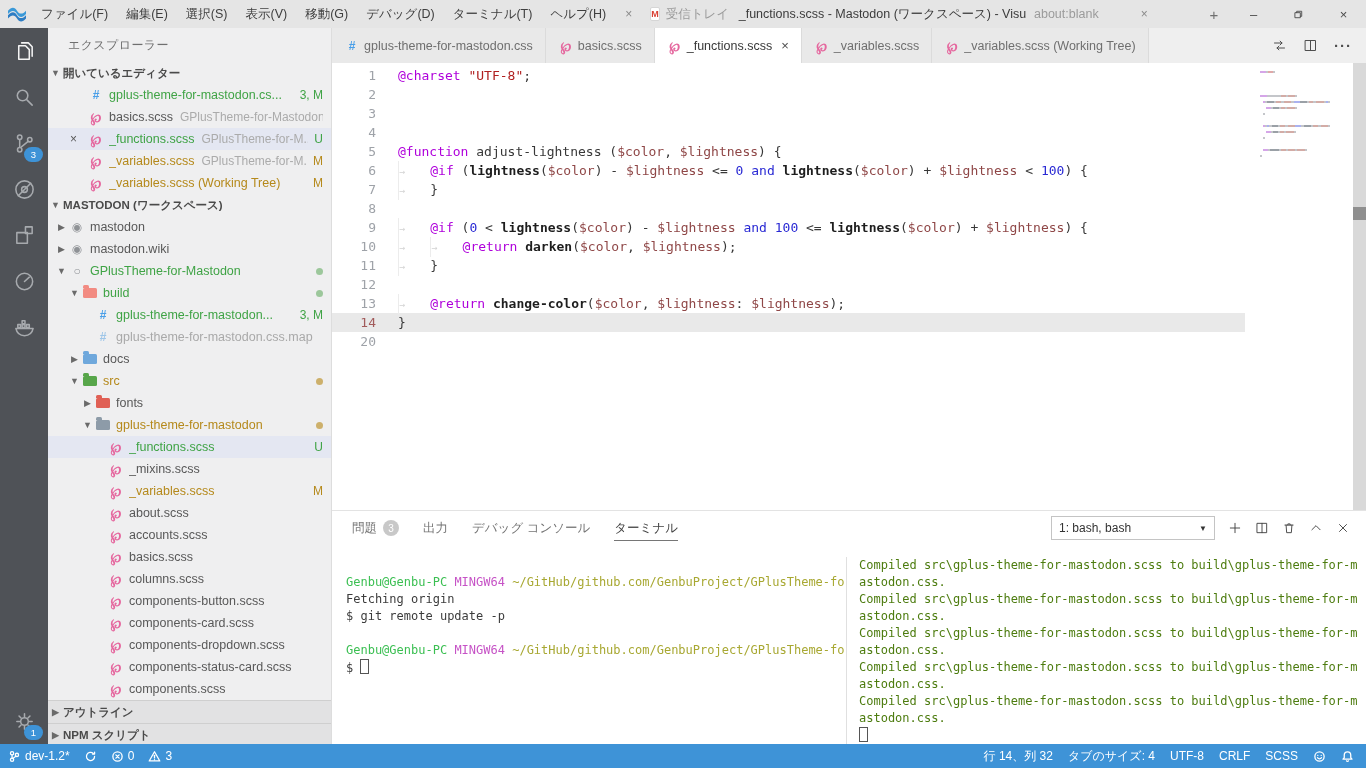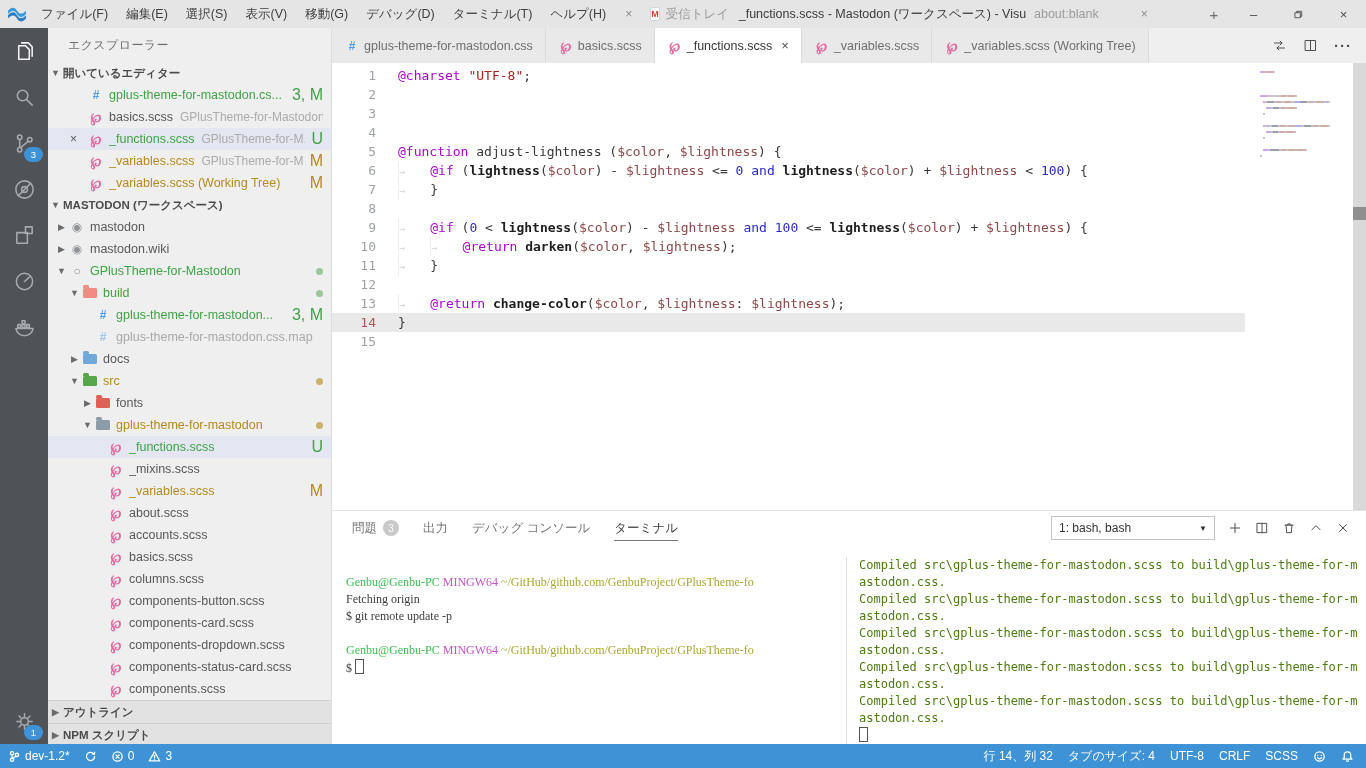--- a/index.html
+++ b/index.html
@@ -41,21 +41,21 @@
   .row.selected{background:#E4E7F2;}
   .fico{width:16px;flex:none;margin-right:5px;text-align:center;font-weight:bold;}
   .i-scss{color:#E5679E;font-size:13px;}
   .i-css{color:#4A9FE8;font-size:12px;}
   .i-cssmap{color:#9FC6E8;font-size:12px;}
   .i-repo{color:#8F9296;font-size:12px;font-weight:normal;}
   .folder{width:14px;height:10px;border-radius:1.5px;position:relative;flex:none;margin-right:6px;margin-left:1px;}
   .folder::before{content:"";position:absolute;left:0;top:-3px;width:6px;height:3px;border-radius:1.5px 1.5px 0 0;background:inherit;}
   .fname{overflow:hidden;text-overflow:ellipsis;}
   .detail{color:#ABABAB;margin-left:7px;font-size:12px;overflow:hidden;flex:1;}
-  .rbadge{margin-left:auto;font-size:16px;padding-left:6px;}
+  .rbadge{margin-left:auto;font-size:12px;padding-left:6px;}
   .dot{margin-left:auto;width:7px;height:7px;border-radius:50%;flex:none;}
   .dot.green{background:#9CC79B;} .dot.orange{background:#CDB06B;}
   .st-green{color:#3FA345;} .st-orange{color:#B5891B;} .st-dim{color:#A9A9A9;}
   .oe-close{position:absolute;left:22px;color:#5A5A5A;font-size:12px;}
   .bottom-sec{height:22px;background:#E2E2E3;border-top:1px solid #CFCFCF;display:flex;align-items:center;
               font-weight:bold;font-size:11.5px;color:#4A4A4A;}
   
   .editor-col{position:absolute;left:332px;top:28px;right:0;bottom:24px;background:#FFF;}
   .tabsbar{height:35px;background:#EFEFEF;display:flex;align-items:stretch;font-size:12.5px;}
   .etab{display:flex;align-items:center;padding:0 12px;background:#E9E9E9;border-right:1px solid #DBDBDB;color:#6F6F6F;white-space:nowrap;}
@@ -90,21 +90,21 @@
   .ptab.active::after{content:"";position:absolute;left:0;right:0;bottom:4px;height:1px;background:#767676;}
   .pbadge{width:16px;height:16px;border-radius:8px;background:#C8C8C8;color:#FFF;font-size:10px;
           display:flex;align-items:center;justify-content:center;}
   .panel-right{margin-left:auto;display:flex;align-items:center;gap:13px;padding-right:16px;color:#424242;}
   .term-select{width:148px;height:22px;border:1px solid #C4C4C4;background:#FFF;display:flex;align-items:center;
                padding:0 7px;font-size:12px;color:#333;}
   .term-select .arrow{margin-left:auto;font-size:8px;color:#333;}
   .panel-right svg{width:14px;height:14px;}
   .panel-body{position:absolute;left:14px;right:0;top:34px;bottom:0;display:flex;padding-top:12px;
               font-family:"DejaVu Sans Mono",monospace;font-size:12px;line-height:17px;overflow:hidden;}
-  .term-left{width:500px;flex:none;font-family:Liberation Serif, serif;}
+  .term-left{width:500px;flex:none;}
   .term-div{width:1px;background:#E0E0E0;flex:none;margin-right:12px;}
   .term-right{flex:1;overflow:hidden;}
   .tline{height:17px;white-space:pre;}
   .tg{color:#3BBF52;} .tp{color:#C653C6;} .ty{color:#A8A832;} .tt{color:#3C3C3C;} .tgr{color:#4d7c0f;}
   .cursor{display:inline-block;width:7px;height:13px;border:1px solid #555;vertical-align:-2px;}
   
   .statusbar{position:absolute;left:0;right:0;bottom:0;height:24px;background:#3E93D7;color:#FFF;
              display:flex;align-items:center;font-size:12px;padding:0 12px 0 8px;}
   .sb-item{display:flex;align-items:center;gap:4px;margin-right:14px;white-space:nowrap;}
   .sb-right{margin-left:auto;display:flex;align-items:center;}
@@ -441,21 +441,21 @@
           <div>5</div>
           <div>6</div>
           <div>7</div>
           <div>8</div>
           <div>9</div>
           <div>10</div>
           <div>11</div>
           <div>12</div>
           <div>13</div>
           <div class="gcur">14</div>
-          <div>15</div>
+          <div>20</div>
         </div>
       <div class="code" id="code">
           <div class="cline"><span class="tk-k">@charset</span><span class="tk-p"> </span><span class="tk-s">"UTF-8"</span><span class="tk-p">;</span></div>
           <div class="cline"></div>
           <div class="cline"></div>
           <div class="cline"></div>
           <div class="cline"><span class="tk-k">@function</span><span class="tk-p"> adjust-lightness (</span><span class="tk-v">$color</span><span class="tk-p">, </span><span class="tk-v">$lightness</span><span class="tk-p">) {</span></div>
           <div class="cline"><span class="tk-w"></span><span class="tk-k">@if</span><span class="tk-p"> (</span><span class="tk-f">lightness</span><span class="tk-p">(</span><span class="tk-v">$color</span><span class="tk-p">) - </span><span class="tk-v">$lightness</span><span class="tk-p"> &lt;= </span><span class="tk-n">0</span><span class="tk-a"> and </span><span class="tk-f">lightness</span><span class="tk-p">(</span><span class="tk-v">$color</span><span class="tk-p">) + </span><span class="tk-v">$lightness</span><span class="tk-p"> &lt; </span><span class="tk-n">100</span><span class="tk-p">) {</span></div>
           <div class="cline"><span class="tk-w"></span><span class="tk-p">}</span></div>
           <div class="cline"></div>

